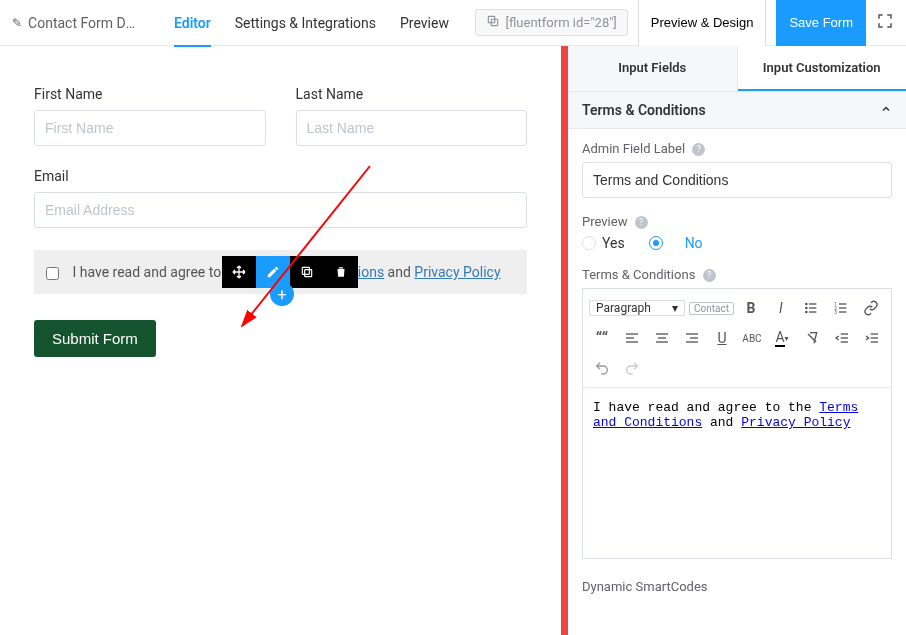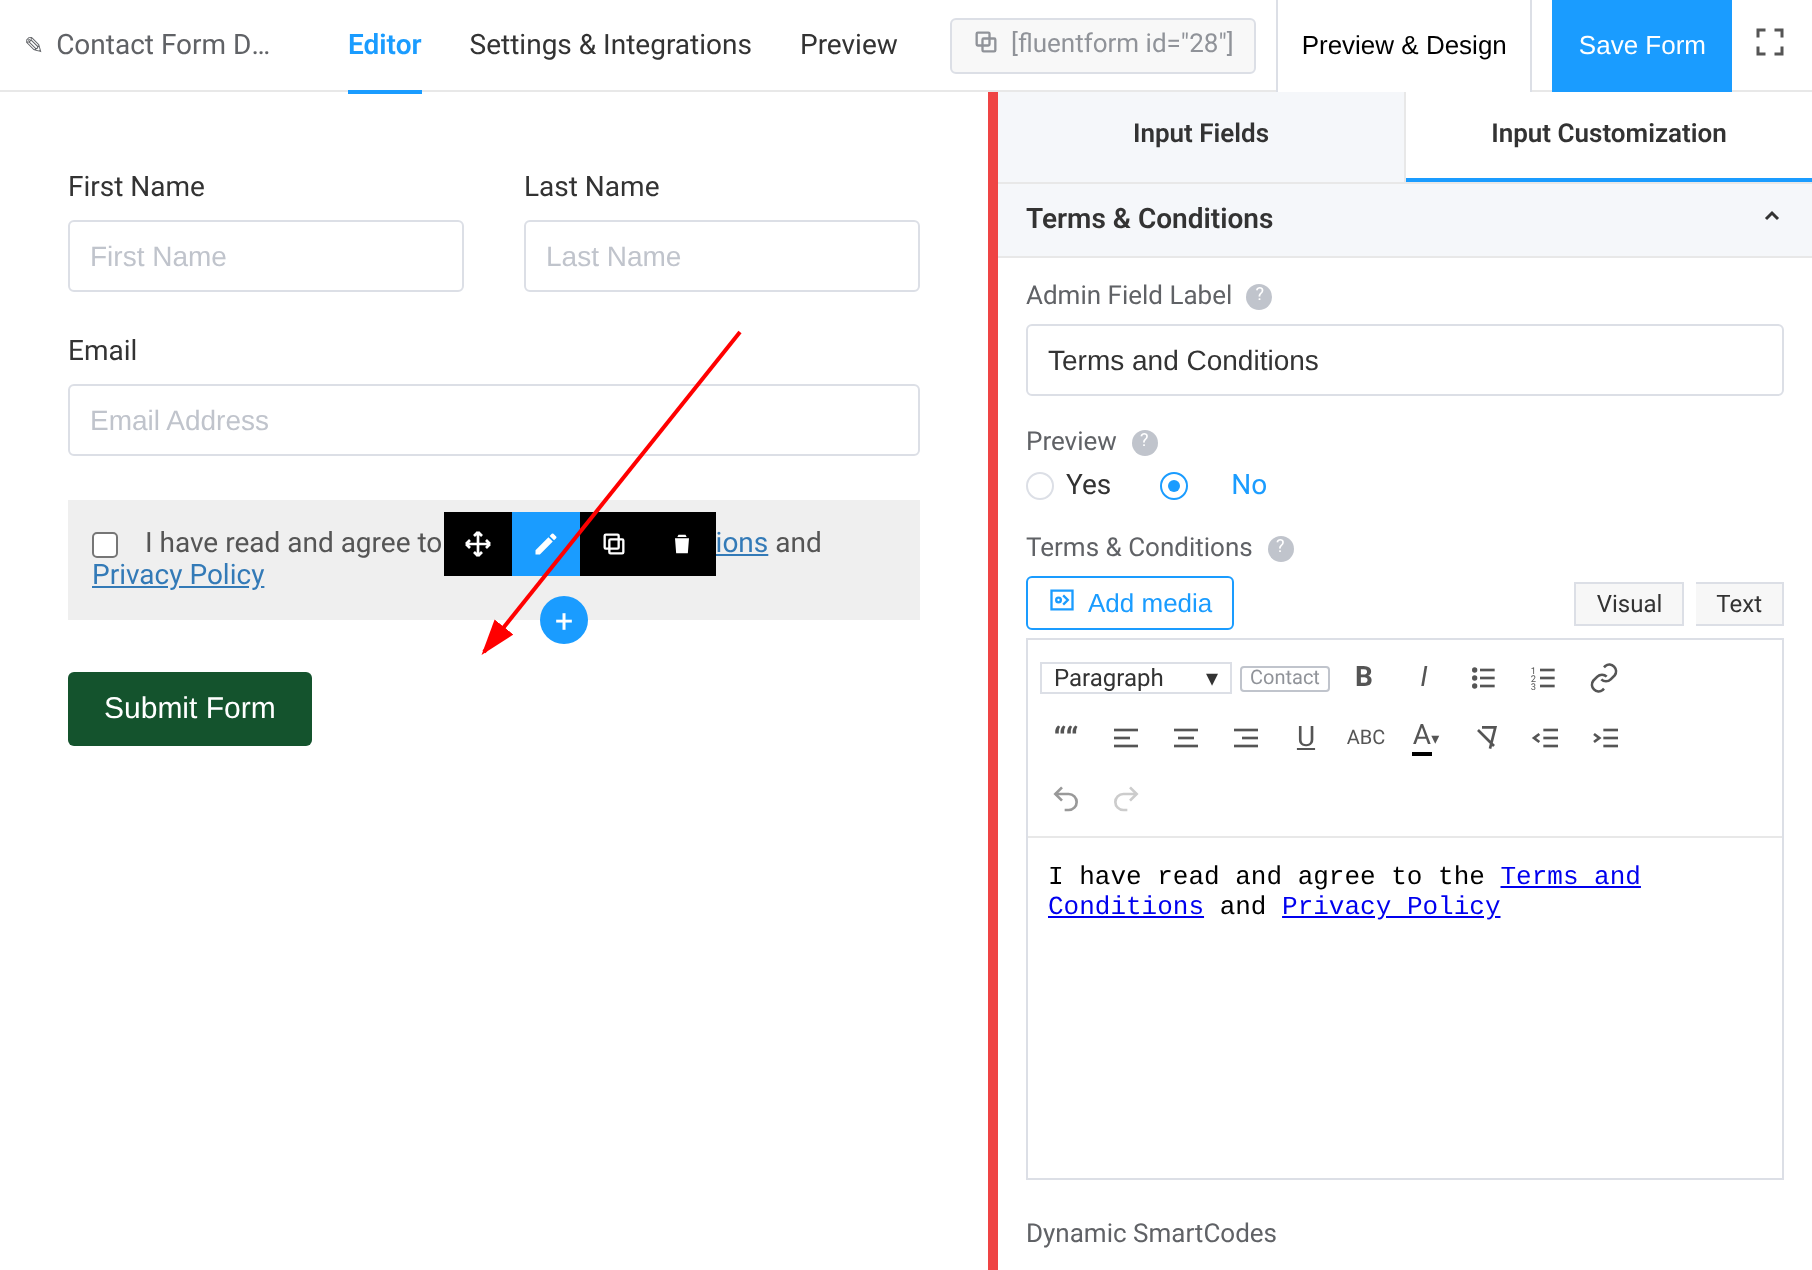--- a/index.html
+++ b/index.html
@@ -16,21 +16,21 @@
 .tab.active::after { content: ""; position: absolute; left: 0; right: 0; bottom: -1px; height: 2px; background: #1a9cff; }
 .topbar-right { margin-left: auto; display: flex; align-items: center; gap: 10px; }
 .shortcode-box { border: 1px solid #dcdfe6; padding: 4px 10px; border-radius: 3px; color: #909399; background: #f8f8f8; display: flex; align-items: center; gap: 6px; font-size: 13px; }
 .btn { border: 1px solid #dcdfe6; background: #fff; padding: 18px 12px; border-radius: 3px; cursor: pointer; font-size: 13px; }
 .btn.primary { background: #1a9cff; color: #fff; border-color: #1a9cff; }
 .fs-icon { width: 18px; height: 18px; }
 
 
 .wrap { display: flex; height: calc(635px - 46px); }
 .canvas { flex: 1; padding: 40px 34px 0 34px; position: relative; }
-.sidebar { width: 412px; border-left: 5px solid #ef4444; background: #fff; overflow-y: auto; position: relative; }
+.sidebar { width: 345px; border-left: 7px solid #ef4444; background: #fff; overflow-y: auto; position: relative; }
 
 
 .row2 { display: flex; gap: 30px; }
 .col { flex: 1; }
 .lbl { font-size: 14px; color: #333; margin-bottom: 8px; display: block; }
 .inp { width: 100%; padding: 9px 10px; border: 1px solid #dcdfe6; border-radius: 3px; font-size: 14px; color: #333; }
 .inp::placeholder { color: #c0c4cc; }
 .field { margin-bottom: 22px; }
 .tnc-block { background: #efefef; padding: 14px 12px; position: relative; }
 .cb { margin-right: 10px; vertical-align: middle; }
@@ -212,34 +212,20 @@
             <span>No</span>
           </div>
         </div>
       </div>
 
       <div class="fgroup" style="margin-bottom:6px;">
         <label class="flabel">
           <span>Terms &amp; Conditions</span>
           <span class="help-ic">?</span>
         </label>
-        <div class="media-row">
-          <button class="add-media">
-            <span>
-              <svg width="14" height="14" viewBox="0 0 24 24" fill="none" stroke="#1a9cff" stroke-width="2">
-                  <circle cx="9" cy="12" r="2"></circle>
-                  <path d="M13 8l4 4-4 4M3 4h18v16H3z"></path>
-                </svg>
-            </span>
-            <span>Add media</span>
-          </button>
-          <span style="flex:1"></span>
-          <span class="tab-mini">Visual</span>
-          <span class="tab-mini" style="margin-left:0;border-left:none;">Text</span>
-        </div>
 
         <div class="editor-box">
           <div class="ed-toolbar">
             <div class="row">
               <div class="dd">
                 <span>Paragraph</span>
                 <span>▾</span>
               </div>
               <span class="pill">Contact</span>
               <div class="tbtn">

